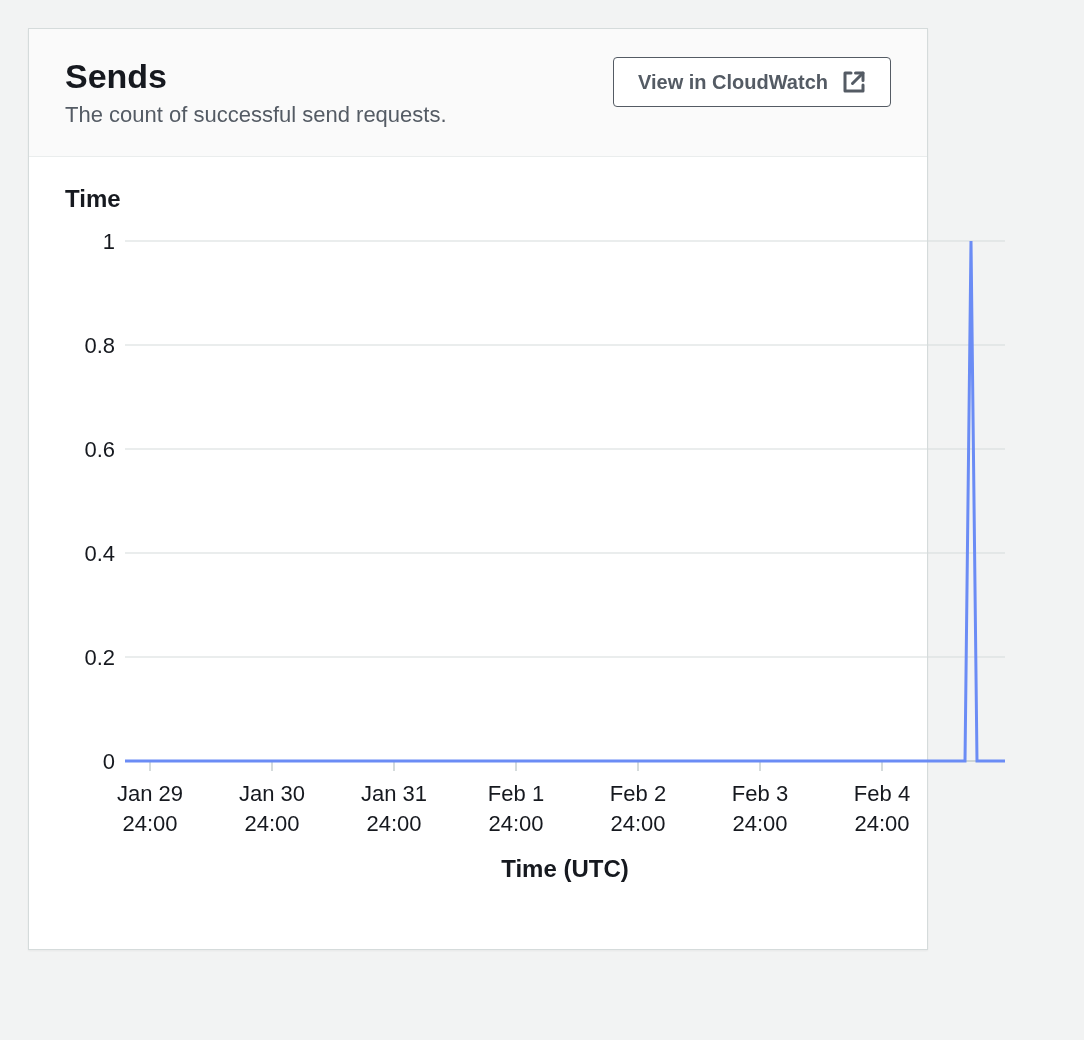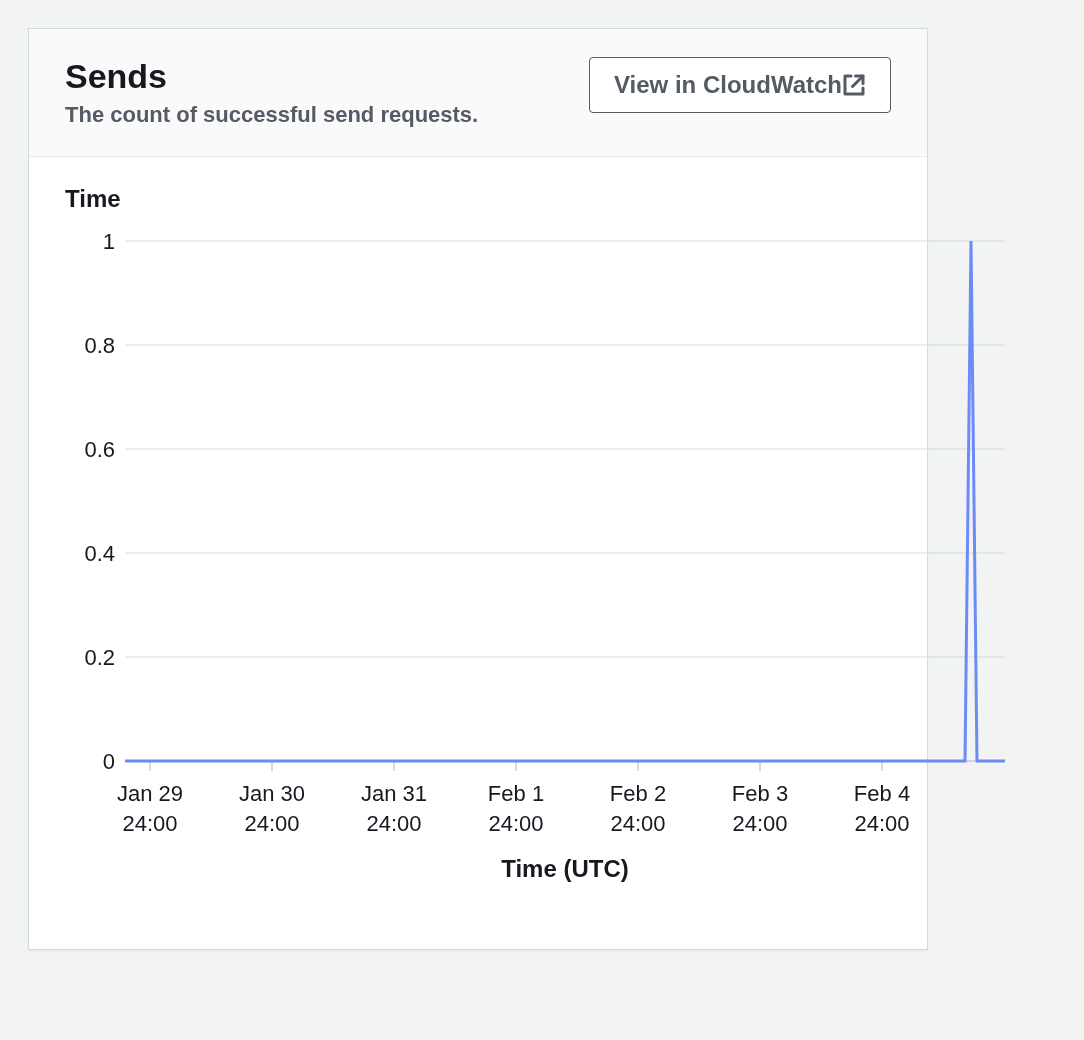--- a/index.html
+++ b/index.html
@@ -32,27 +32,27 @@
     font-size: 34px;
     font-weight: 700;
     line-height: 1.15;
     margin: 0;
     color: #16191f;
   }
   .subtitle {
     font-size: 22px;
     color: #545b64;
     margin: 0;
-    font-weight: bold;
   }
   .btn {
     display: inline-flex;
     align-items: center;
+    gap: 14px;
     padding: 10px 24px;
-    font-size: 24px;
+    font-size: 20px;
     font-weight: 700;
     color: #545b64;
     background: #ffffff;
     border: 1.5px solid #545b64;
     border-radius: 4px;
     cursor: pointer;
     line-height: 1.4;
   }
   .btn svg { width: 24px; height: 24px; }
   .chart-wrap {

